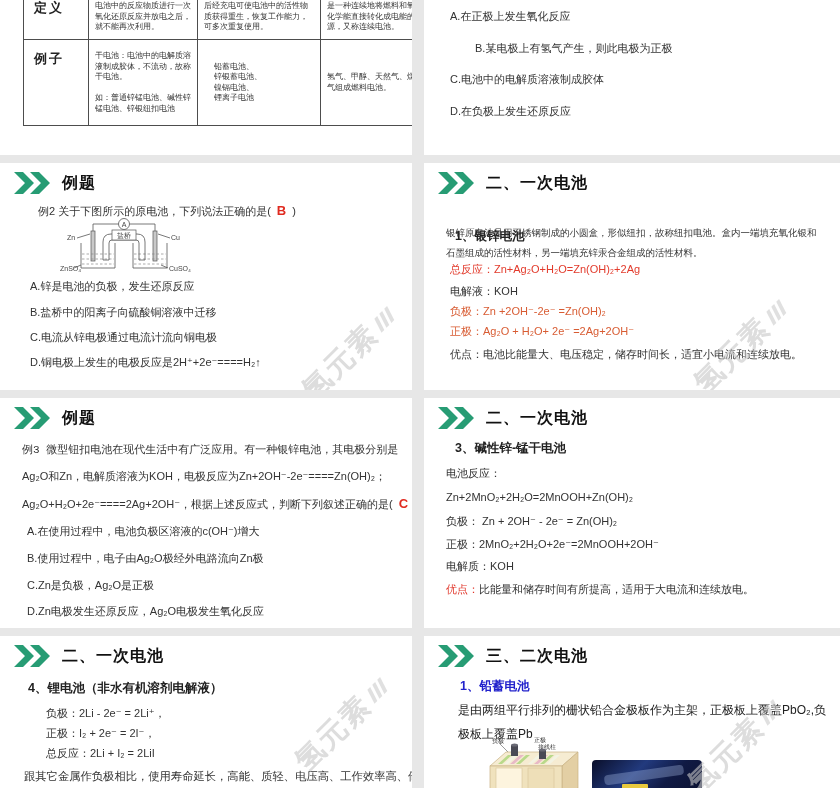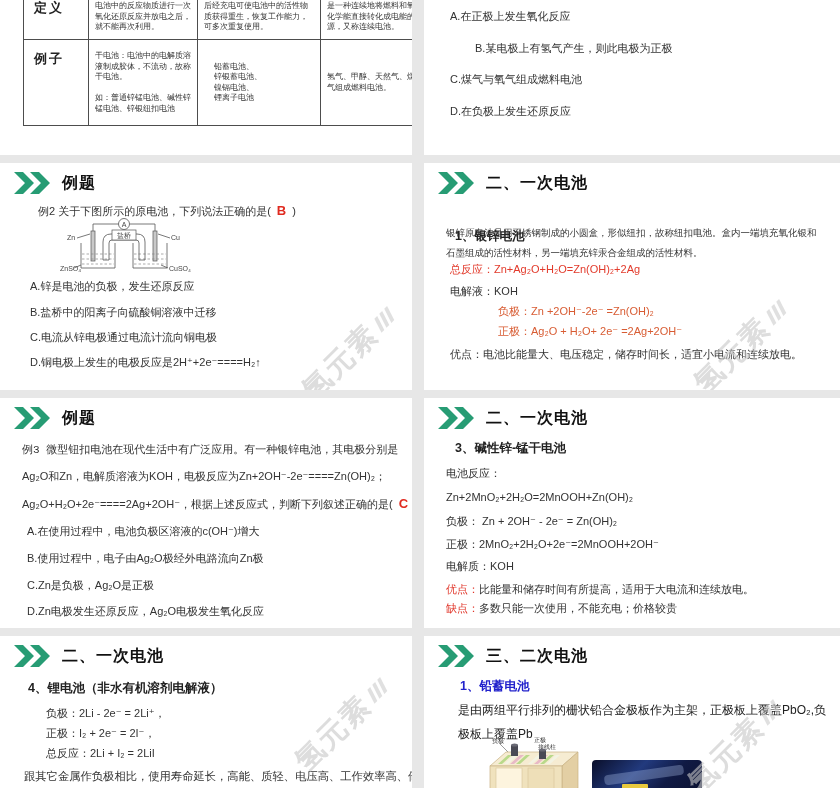--- a/index.html
+++ b/index.html
@@ -26,21 +26,21 @@
   .hdr{position:absolute;left:14px;top:9px;display:flex;align-items:center;}
   .chev{width:36px;height:22px;flex:0 0 auto;}
   .chev path{fill:#279c74;}
   .hdr-title{margin-left:12px;font-size:16px;font-weight:bold;color:#111;letter-spacing:1px;}
 
   .subtitle{font-size:12.5px;font-weight:bold;color:#222;}
   .subtitle-blue{font-size:12.5px;font-weight:bold;color:#2222cc;}
 
   .ans{color:#e02a1f;font-weight:bold;font-size:13px;margin:0 6px;}
   .red1{color:#e23a2b;}
-  .red2{color:#d85c33;margin-left:48px;}
+  .red2{color:#d85c33;}
   .lab-red{color:#e03428;}
 
   
   .cmp-table{position:absolute;left:23px;top:-6px;width:374px;border:1px solid #4d4d4d;border-collapse:collapse;table-layout:fixed;font-size:8px;line-height:10.5px;color:#333;}
   .cmp-table td{border:1px solid #4d4d4d;vertical-align:middle;padding:4px 6px;}
   .cmp-table td.lab{font-size:13px;font-weight:600;vertical-align:top;padding-top:8px;padding-left:10px;color:#222;letter-spacing:2px;}
   .r1{height:45px;}
   .r2{height:86px;}
   .pre{white-space:pre-wrap;}
   .c2pad{padding-left:16px !important;}
@@ -87,21 +87,21 @@
 锂离子电池</td>
       <td>氢气、甲醇、天然气、煤气与氧气组成燃料电池。</td>
     </tr>
   </tbody>
     </table>
 </div>
 
 <div class="card" id="card2">
   <div class="t opt" style="left:26px;top:9px;">A.在正极上发生氧化反应</div>
   <div class="t opt" style="left:26px;top:41px;padding-left:25px;">B.某电极上有氢气产生，则此电极为正极</div>
-  <div class="t opt" style="left:26px;top:72px;">C.煤气与氧气组成燃料电池</div>
+  <div class="t opt" style="left:26px;top:72px;">C.电池中的电解质溶液制成胶体</div>
   <div class="t opt" style="left:26px;top:104px;">D.在负极上发生还原反应</div>
 </div>
 
 <div class="card" id="card3">
   <div class="hdr">
     <svg class="chev" viewBox="0 0 36 22">
       <path d="M0 0h9l11 11L9 22H0l11-11z"></path>
         <path d="M16 0h9l11 11-11 11h-9l11-11z"></path>
     </svg>
     <span class="hdr-title">例题</span>
@@ -208,23 +208,20 @@
   </div>
   <div class="t subtitle" style="left:31px;top:42px;">3、碱性锌-锰干电池</div>
   <div class="t body11" style="left:22px;top:68px;">电池反应：</div>
   <div class="t body11" style="left:22px;top:93px;">Zn+2MnO₂+2H₂O=2MnOOH+Zn(OH)₂</div>
   <div class="t body11" style="left:22px;top:116px;">负极： Zn + 2OH⁻ - 2e⁻ = Zn(OH)₂</div>
   <div class="t body11" style="left:22px;top:139px;">正极：2MnO₂+2H₂O+2e⁻=2MnOOH+2OH⁻</div>
   <div class="t body11" style="left:22px;top:161px;">电解质：KOH</div>
   <div class="t body11" style="left:22px;top:184px;">
     <span class="lab-red">优点：</span><span>比能量和储存时间有所提高，适用于大电流和连续放电。</span>
   </div>
-  <div class="t body11" style="left:22px;top:203px;">
-    <span class="lab-red">缺点：</span><span>多数只能一次使用，不能充电；价格较贵</span>
-  </div>
 </div>
 
 <div class="card" id="card7">
   <div class="hdr">
     <svg class="chev" viewBox="0 0 36 22">
       <path d="M0 0h9l11 11L9 22H0l11-11z"></path>
         <path d="M16 0h9l11 11-11 11h-9l11-11z"></path>
     </svg>
     <span class="hdr-title">二、一次电池</span>
   </div>

